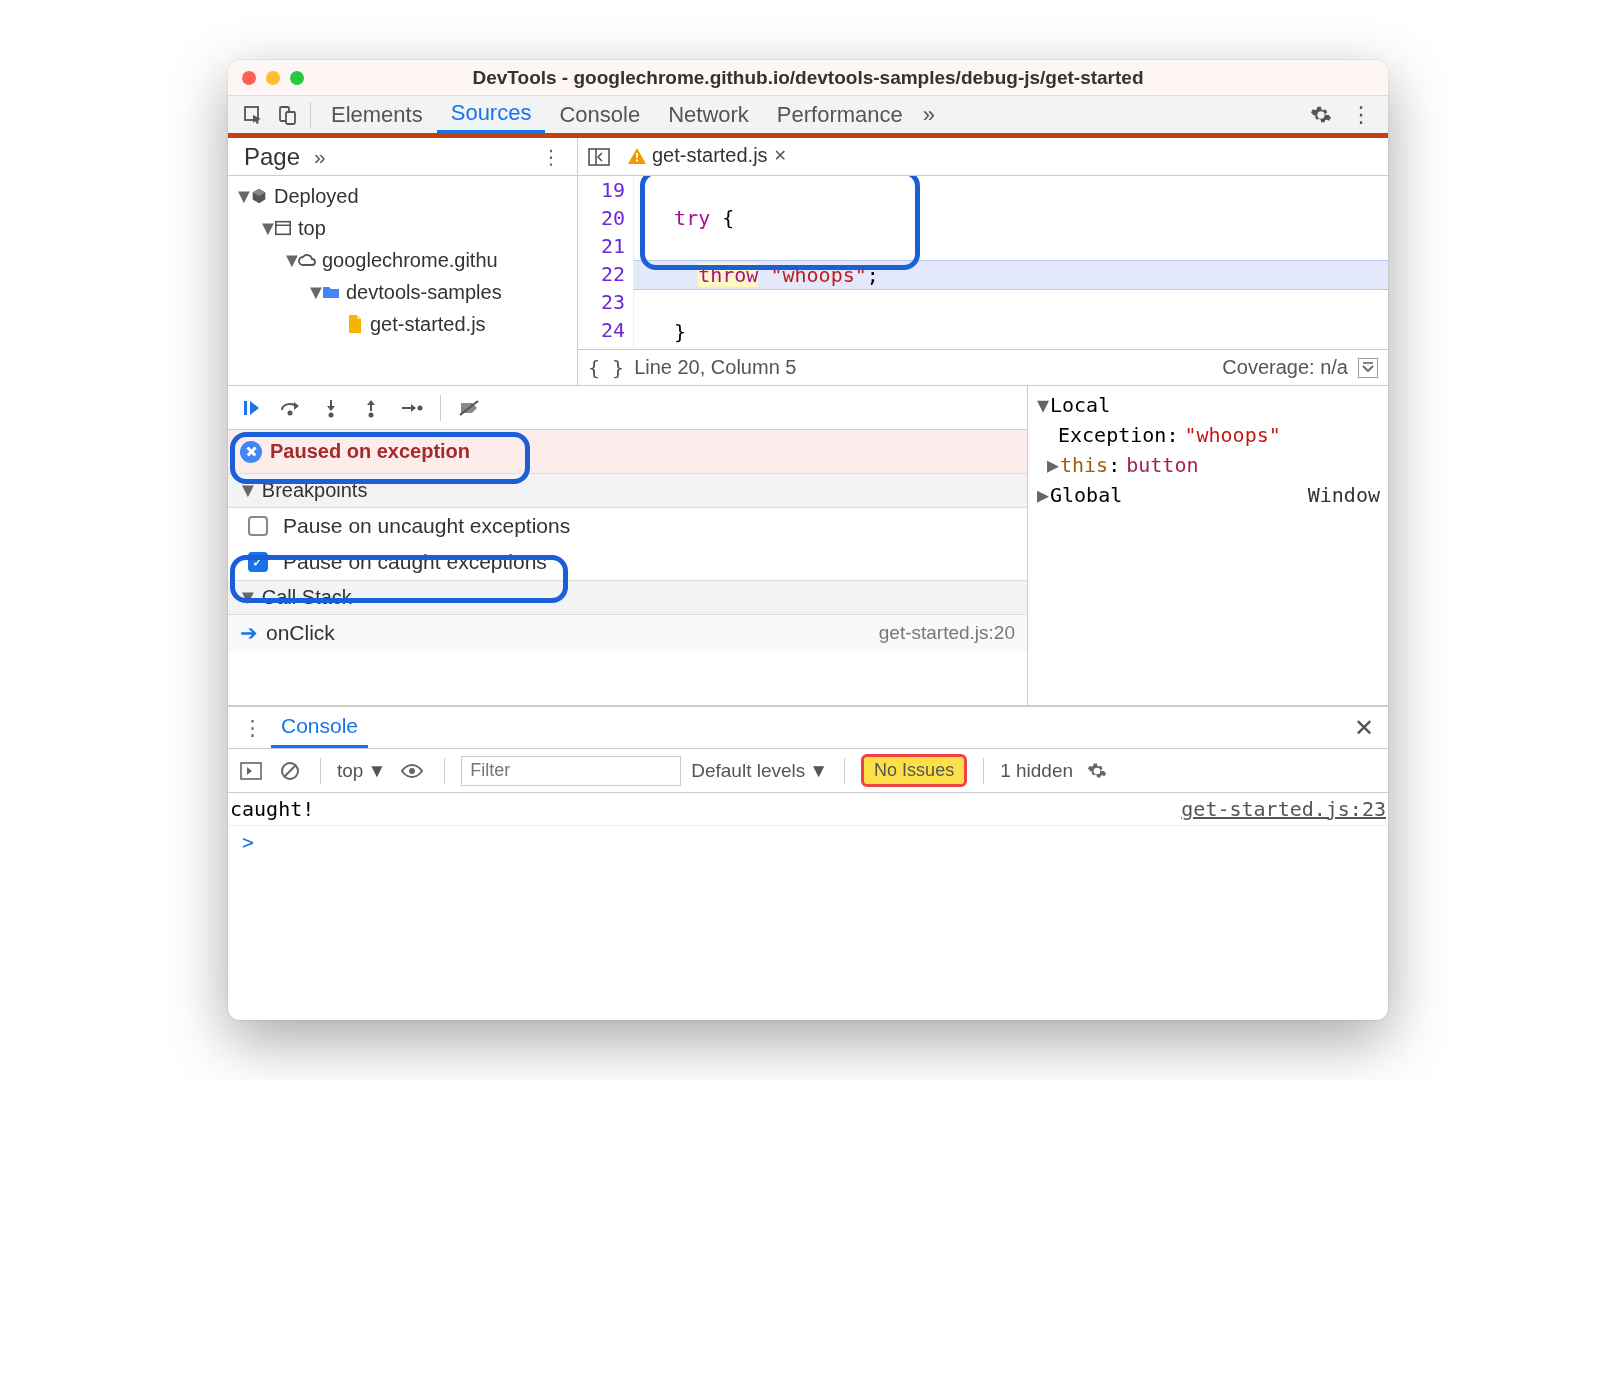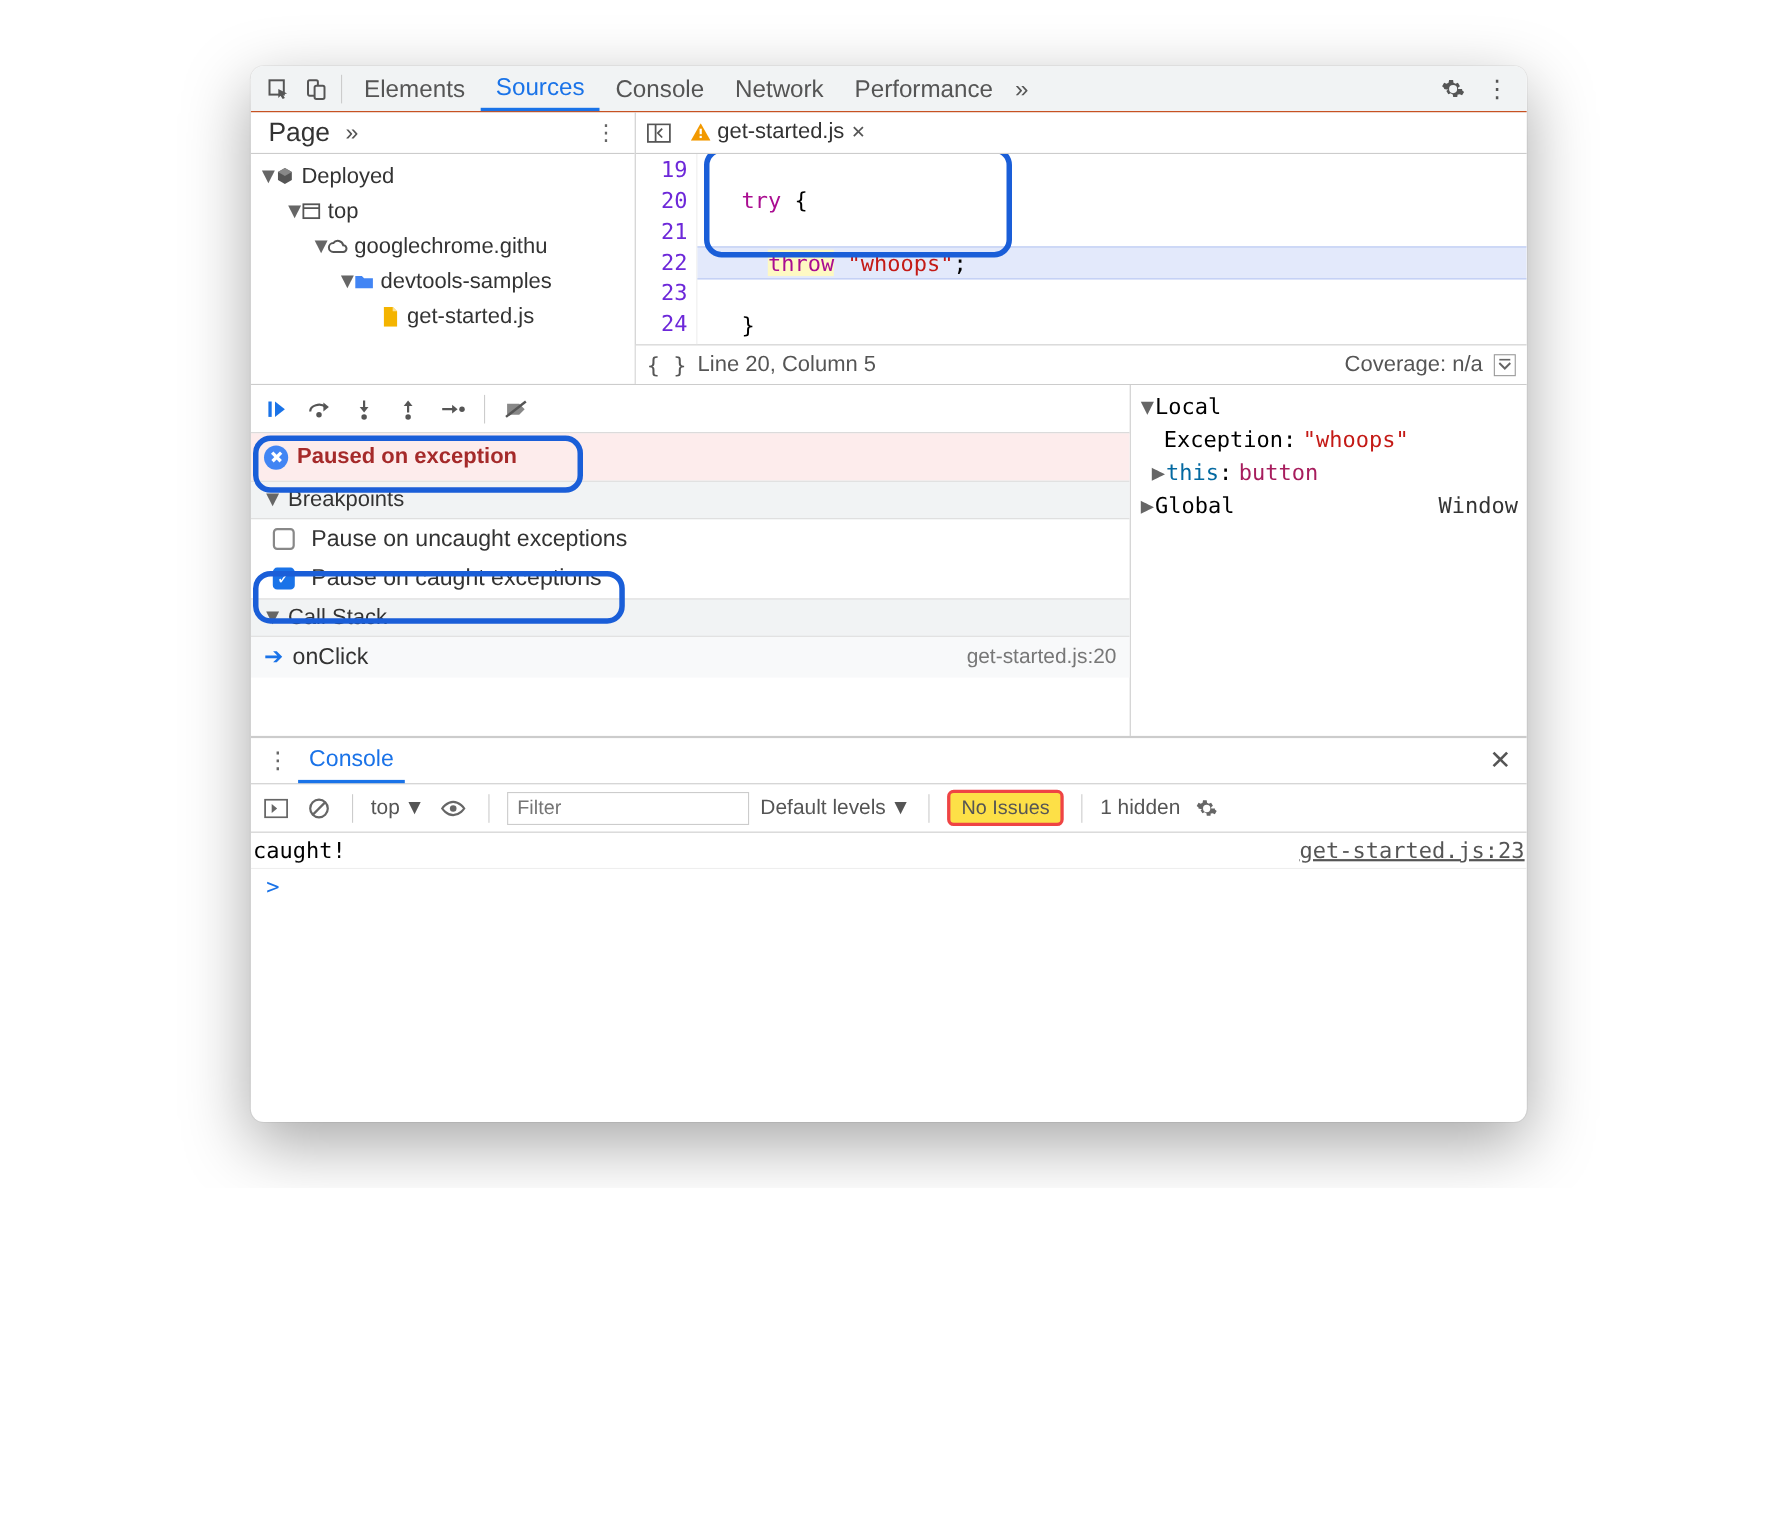--- a/index.html
+++ b/index.html
@@ -31,21 +31,21 @@
 .traffic { display: flex; gap: 10px; padding-left: 14px; }
 .traffic span { width: 14px; height: 14px; border-radius: 50%; display:block; }
 .tl-close { background: #ff5f57; } .tl-min { background:#febc2e; } .tl-max { background:#28c840; }
 .titlebar-title { position:absolute; left:0; right:0; text-align:center; font-weight:600; font-size:19px; color:#333; pointer-events:none; }
 
 
 .tabs {
   height: 42px;
   display:flex;
   align-items:center;
-  border-bottom: 1px solid #c2410c;
+  border-bottom: 5px solid #c2410c;
   background:#f1f3f4;
   padding: 0 8px;
 }
 .tabs .icon-btn { width:34px; height:34px; display:flex; align-items:center; justify-content:center; color:#555; cursor:pointer; }
 .vsep { width:1px; height:26px; background:#ccc; margin:0 6px; }
 .tab { padding: 0 14px; height:100%; display:flex; align-items:center; font-size:22px; color:#555; cursor:pointer; }
 .tab.active { color:#1a73e8; border-bottom: 3px solid #1a73e8; font-weight:500; }
 .tabs .spacer { flex:1; }
 .more-chev { color:#555; font-size:22px; padding:0 6px; cursor:pointer;}
 .gear { font-size:22px; color:#555; padding:0 10px; cursor:pointer;}
@@ -111,21 +111,21 @@
 .callframe .farr { color:#1a73e8; width:18px;}
 .callframe .loc { margin-left:auto; color:#777; font-size:19px;}
 
 .debug-right { width:360px; display:flex; flex-direction:column;}
 .dr-tabs { height:44px; display:flex; align-items:center; border-bottom:1px solid #ccc; padding:0 10px; gap:18px;}
 .dr-tab { font-size:21px; color:#555; height:100%; display:flex; align-items:center; cursor:pointer;}
 .dr-tab.active { color:#1a73e8; border-bottom:3px solid #1a73e8; }
 .scope { flex:1; padding:4px 0; font-family: Menlo, Consolas, monospace; font-size:20px; line-height:30px;}
 .scope-row { padding:0 8px; display:flex; align-items:center;}
 .scope-row .tri { color:#666; width:14px; display:inline-block; text-align:center;}
-.scope-row .lab { color:#0369a1; }
+.scope-row .lab { color:#a16207; }
 .scope-row .val { margin-left:6px;}
 .scope-row .val.str { color:#c41a16; }
 .scope-row .val.obj { color:#a71d5d; }
 .scope-row .right { margin-left:auto; color:#333;}
 
 
 .drawer { border-top:1px solid #ccc; display:flex; flex-direction:column; flex:1;}
 .drawer-tabs { height:42px; display:flex; align-items:center; border-bottom:1px solid #ccc; padding:0 6px;}
 .drawer-tabs .dk { padding:0 8px; color:#666; cursor:pointer;}
 .drawer-tabs .dtab { font-size:21px; padding:0 10px; height:100%; display:flex; align-items:center; color:#1a73e8; border-bottom:3px solid #1a73e8;}
@@ -140,20 +140,28 @@
 .console-line { display:flex; padding:4px 2px; border-bottom:1px solid #eee;}
 .console-line .msg { flex:1;}
 .console-line .src { color:#555; text-decoration:underline; cursor:pointer;}
 .prompt { color:#1a73e8; padding:4px 14px;}
 </style>
 </head>
 <body>
 
 <div class="window">
 
+  <div class="titlebar">
+    <div class="traffic">
+      <span class="tl-close"></span>
+      <span class="tl-min"></span>
+      <span class="tl-max"></span>
+    </div>
+    <div class="titlebar-title">DevTools - googlechrome.github.io/devtools-samples/debug-js/get-started</div>
+  </div>
 
   <div class="tabs">
     <div class="icon-btn">
       <svg width="20" height="20" viewBox="0 0 20 20">
           <rect x="2" y="2" width="13" height="13" fill="none" stroke="#555" stroke-width="1.8"></rect>
           <path d="M10 10 L18 14 L14 15 L16 18 L14 19 L12 16 L10 18 Z" fill="#555"></path>
         </svg>
     </div>
     <div class="icon-btn">
       <svg width="20" height="20" viewBox="0 0 20 20">

